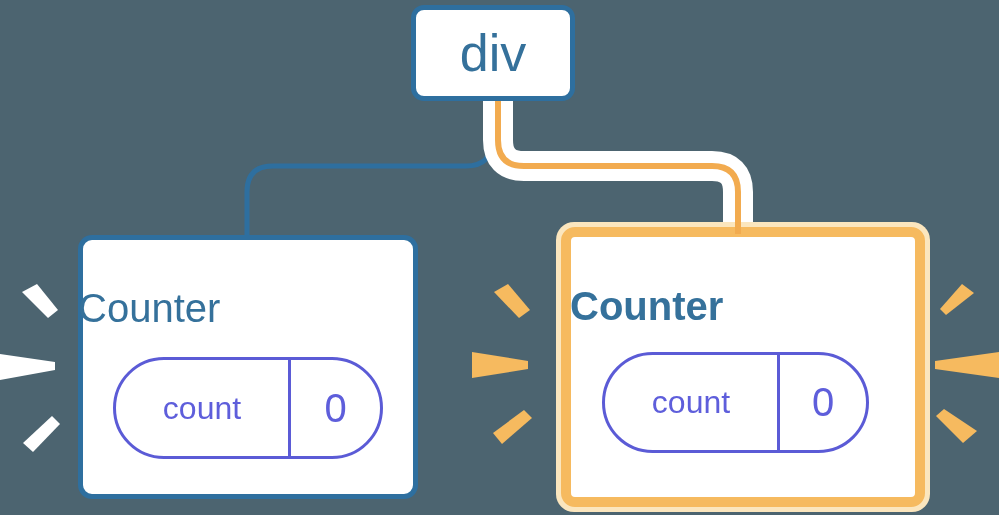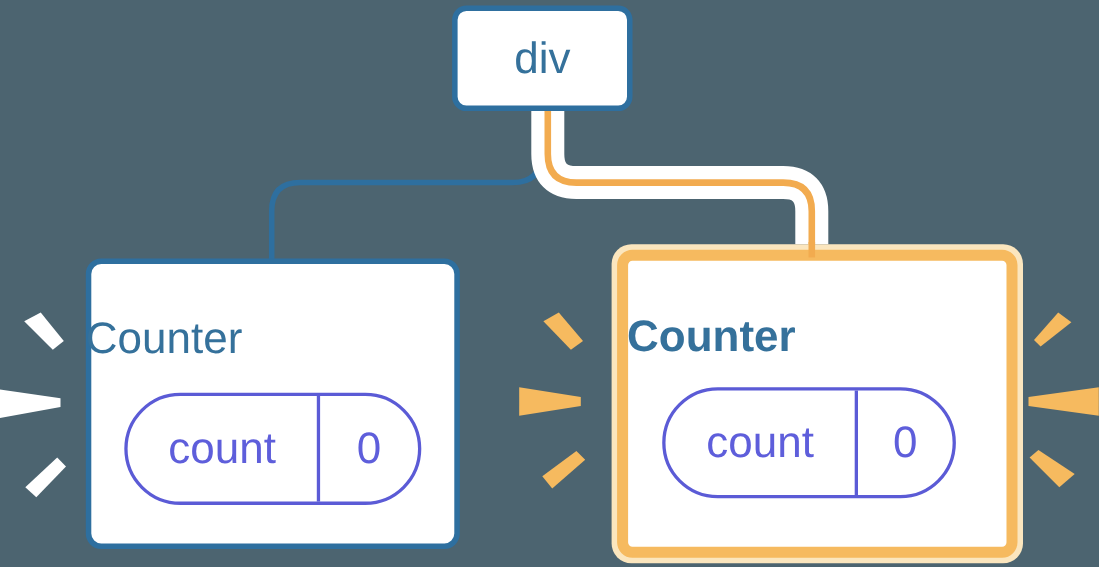--- a/index.html
+++ b/index.html
@@ -22,21 +22,21 @@
     overflow:hidden;
   }
   .stage{position:relative;width:999px;height:515px;}
   .layer{position:absolute;left:0;top:0;width:999px;height:515px;}
   .layer.under{z-index:1;}
   .node-root{
     position:absolute;left:411px;top:5px;width:164px;height:96px;
     box-sizing:border-box;background:var(--card_bg,#fff);
     border:5px solid var(--blue,#2E6F9F);border-radius:13px;
     display:flex;align-items:center;justify-content:center;
-    font-size:40px;color:var(--steel_text,#35719B);
+    font-size:52px;color:var(--steel_text,#35719B);
     z-index:2;
   }
   .card-left{
     position:absolute;left:78px;top:235px;width:340px;height:264px;
     box-sizing:border-box;background:var(--card_bg,#fff);
     border:5px solid var(--blue,#2E6F9F);border-radius:14px;
     z-index:2;
   }
   .card-right-outer{
     position:absolute;left:556px;top:222px;width:374px;height:290px;
@@ -62,21 +62,21 @@
   .state-pill{
     position:absolute;box-sizing:border-box;
     border:3px solid var(--indigo,#5B5BD6);border-radius:60px;
     display:flex;align-items:stretch;background:var(--card_bg,#fff);
     z-index:3;
   }
   .pill-left{left:113px;top:357px;width:270px;height:102px;}
   .pill-right{left:602px;top:352px;width:267px;height:101px;}
   .pill-key{
     width:172px;display:flex;align-items:center;justify-content:center;
-    font-size:40px;color:var(--indigo_text,#5E5EDB);
+    font-size:32px;color:var(--indigo_text,#5E5EDB);
   }
   .pill-divider{width:3px;background:var(--indigo,#5B5BD6);}
   .pill-value{
     flex:1;display:flex;align-items:center;justify-content:center;
     font-size:40px;color:var(--indigo_text,#5E5EDB);
   }
 </style>
 </head>
 <body>
 

